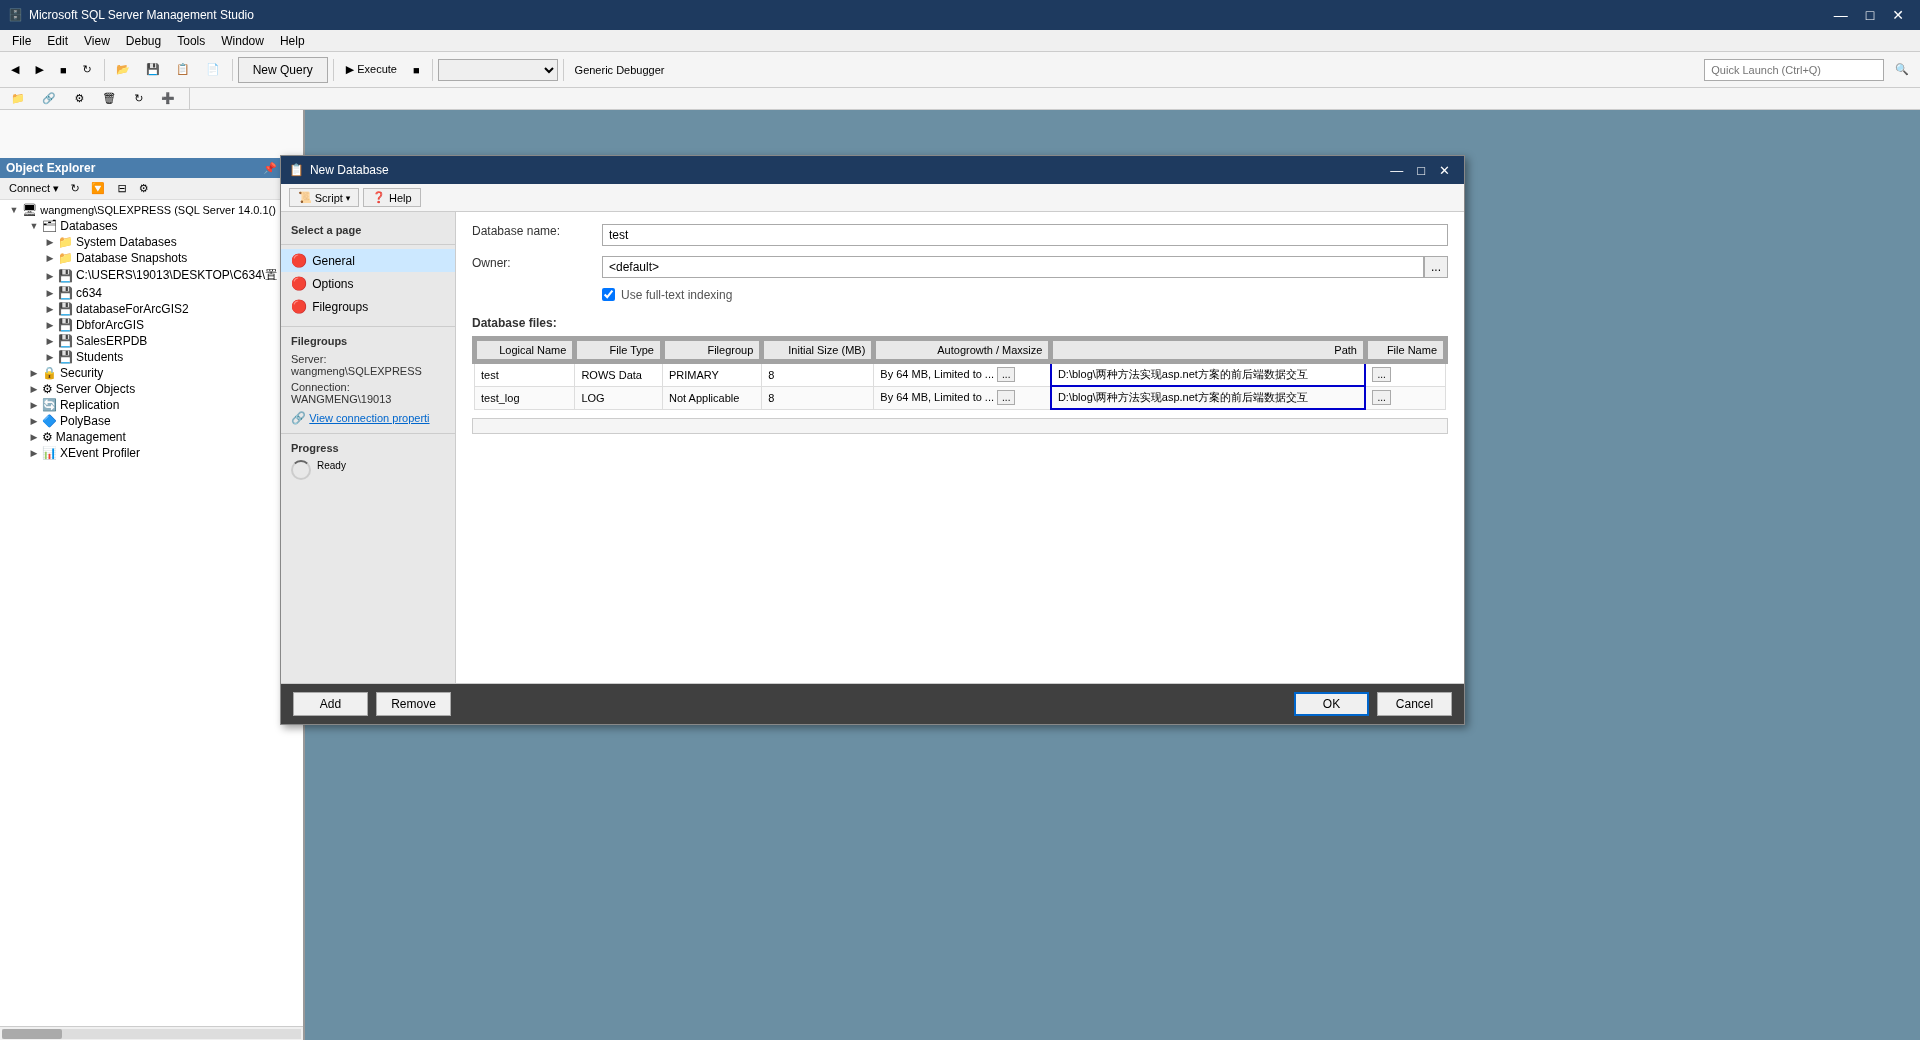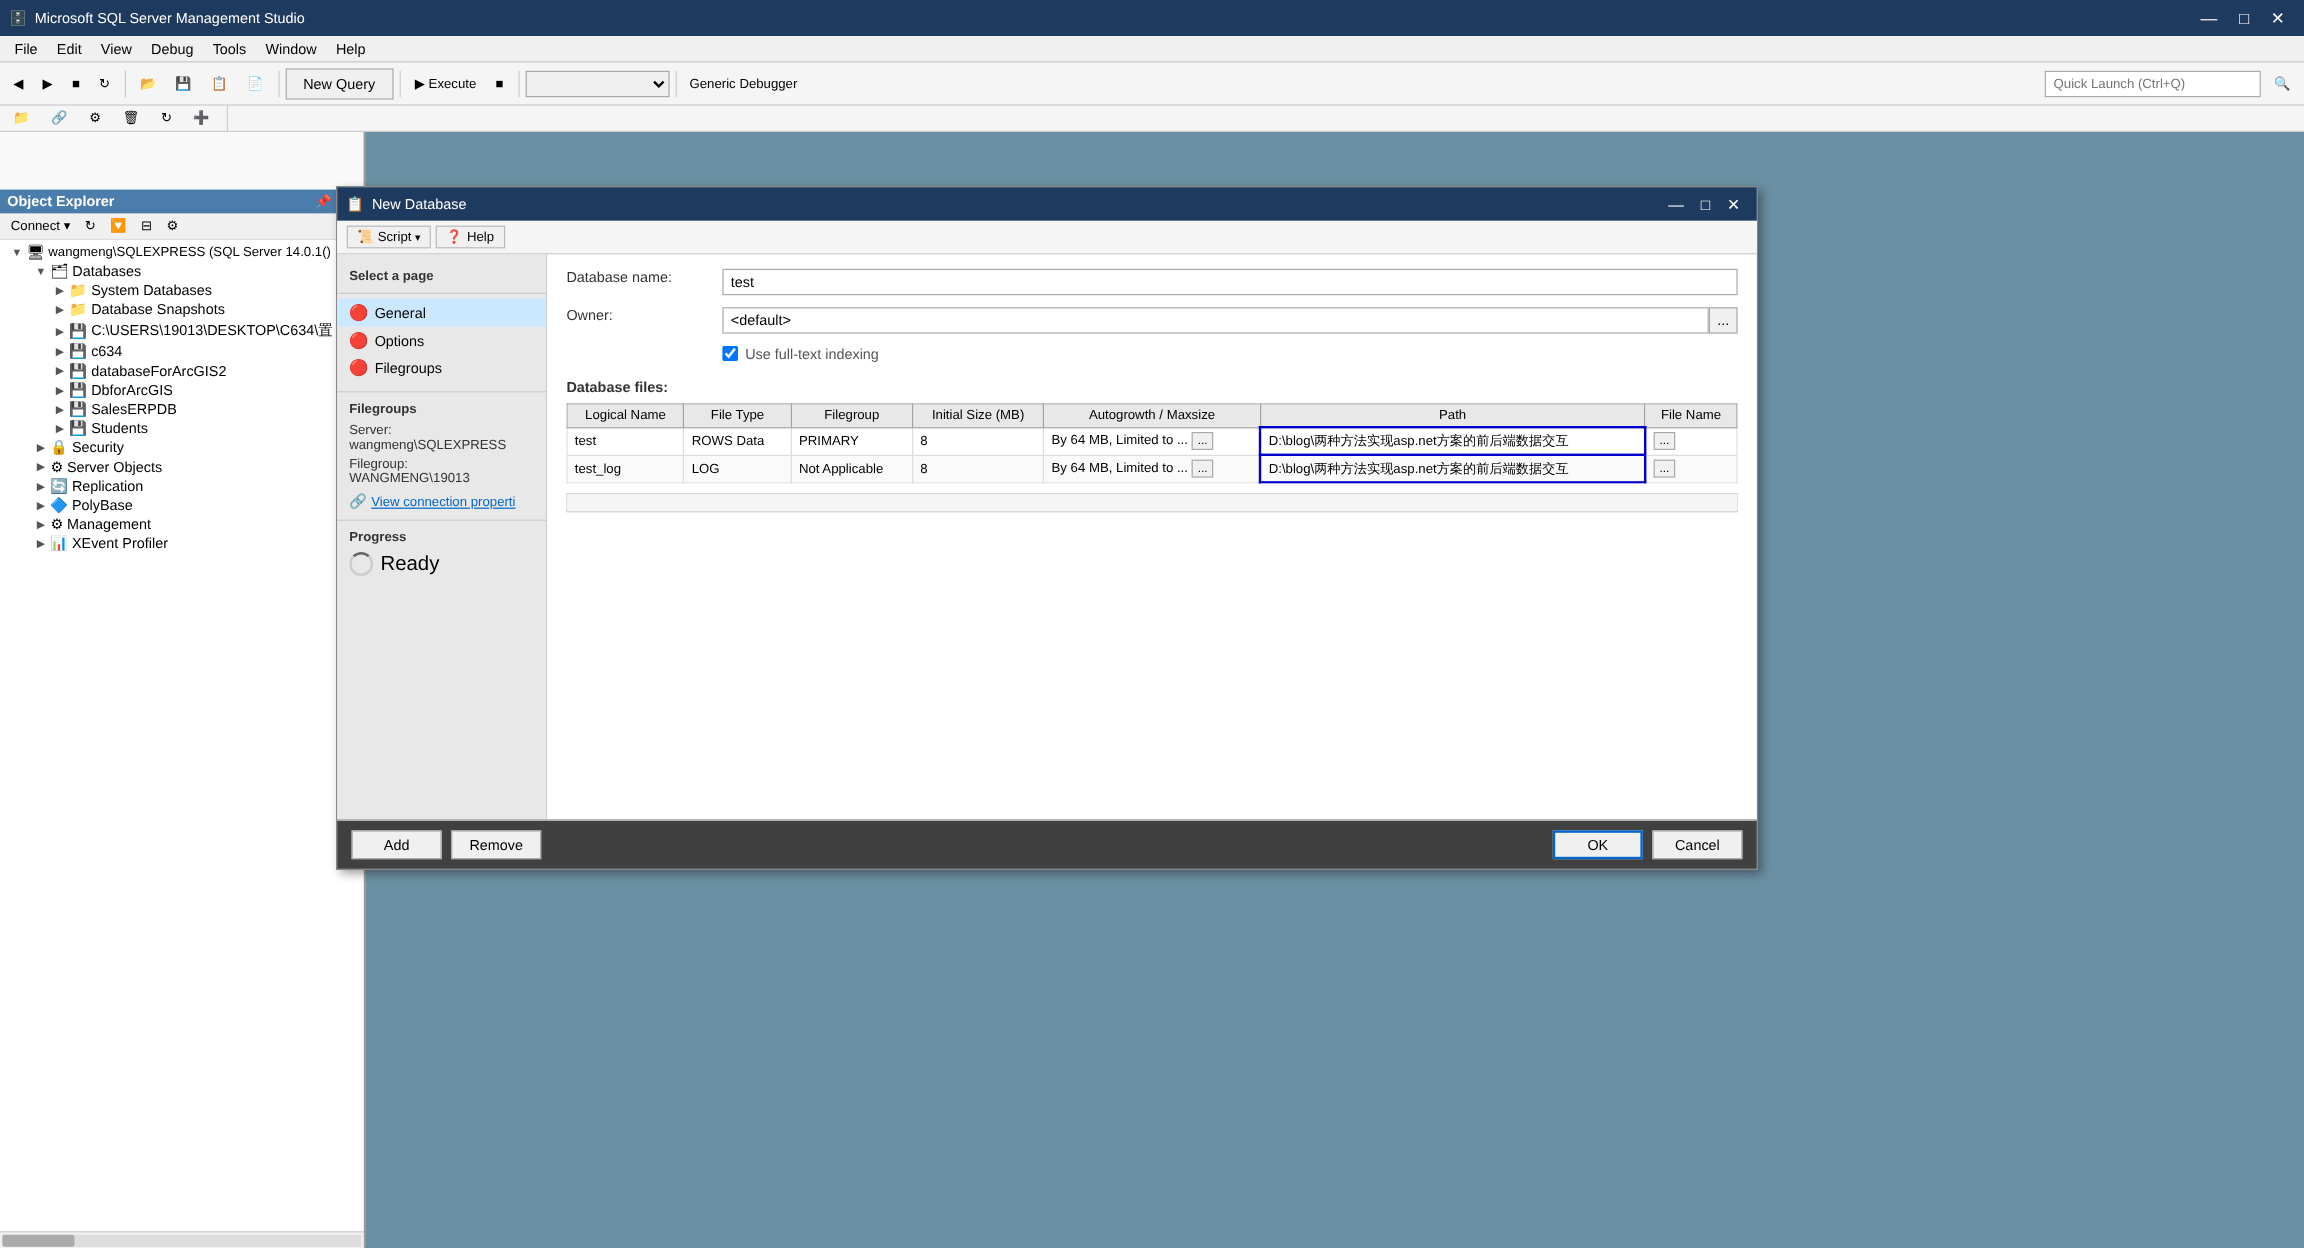--- a/index.html
+++ b/index.html
@@ -241,21 +241,21 @@
     .connection-title { font-size: 11px; font-weight: bold; color: #333; margin-bottom: 6px; }
     .connection-row { font-size: 11px; color: #333; margin-bottom: 2px; }
     .connection-link { color: #0066cc; cursor: pointer; text-decoration: underline; font-size: 11px; }
 
     
     .progress-section {
       padding: 8px 10px;
       border-top: 1px solid #ccc;
     }
     .progress-title { font-size: 11px; font-weight: bold; color: #333; margin-bottom: 6px; }
-    .progress-ready { display: flex; gap: 6px; font-size: 17px; }
+    .progress-ready { display: flex; gap: 6px; font-size: 10px; }
     .progress-spinner {
       width: 20px; height: 20px;
       border-radius: 50%;
       border: 2px solid #ccc;
       border-top-color: #666;
     }
 
     
     .dialog-right {
       flex: 1;
@@ -295,23 +295,23 @@
     .db-files-title { font-size: 12px; font-weight: bold; margin-bottom: 6px; color: #333; }
 
     
     .files-table {
       width: 100%;
       border-collapse: collapse;
       font-size: 11px;
     }
     .files-table th {
       background: #e8e8e8;
-      border: 1px solid #a3a3a3;
+      border: 5px solid #a3a3a3;
       padding: 3px 6px;
-      text-align: center;
+      text-align: right;
       font-weight: normal;
       white-space: nowrap;
     }
     .files-table td {
       border: 1px solid #ddd;
       padding: 3px 6px;
       white-space: nowrap;
     }
     .files-table tr:nth-child(even) td { background: #fafafa; }
 
@@ -625,21 +625,21 @@
         <span>Filegroups</span>
       </div>
 
       <div class="connection-section">
         <div class="connection-title">Filegroups</div>
         <div class="connection-row">
           <span>Server:</span><br>
           <span>wangmeng\SQLEXPRESS</span>
         </div>
         <div class="connection-row" style="margin-top:4px;">
-          <span>Filegroup:</span><br>
+          <span>Connection:</span><br>
           <span>WANGMENG\19013</span>
         </div>
         <div style="margin-top: 6px;">
           <span>🔗</span>
           <a class="connection-link">View connection properti</a>
         </div>
       </div>
 
       <div class="progress-section">
         <div class="progress-title">Progress</div>

